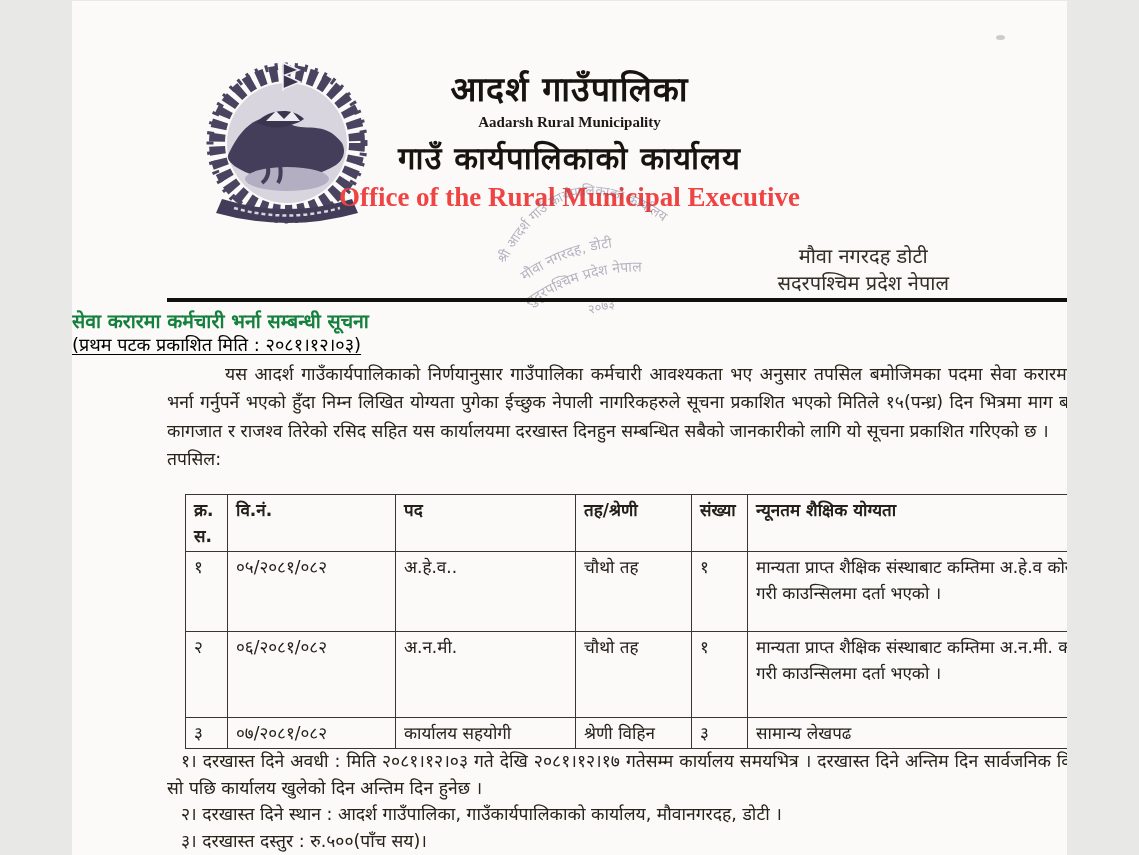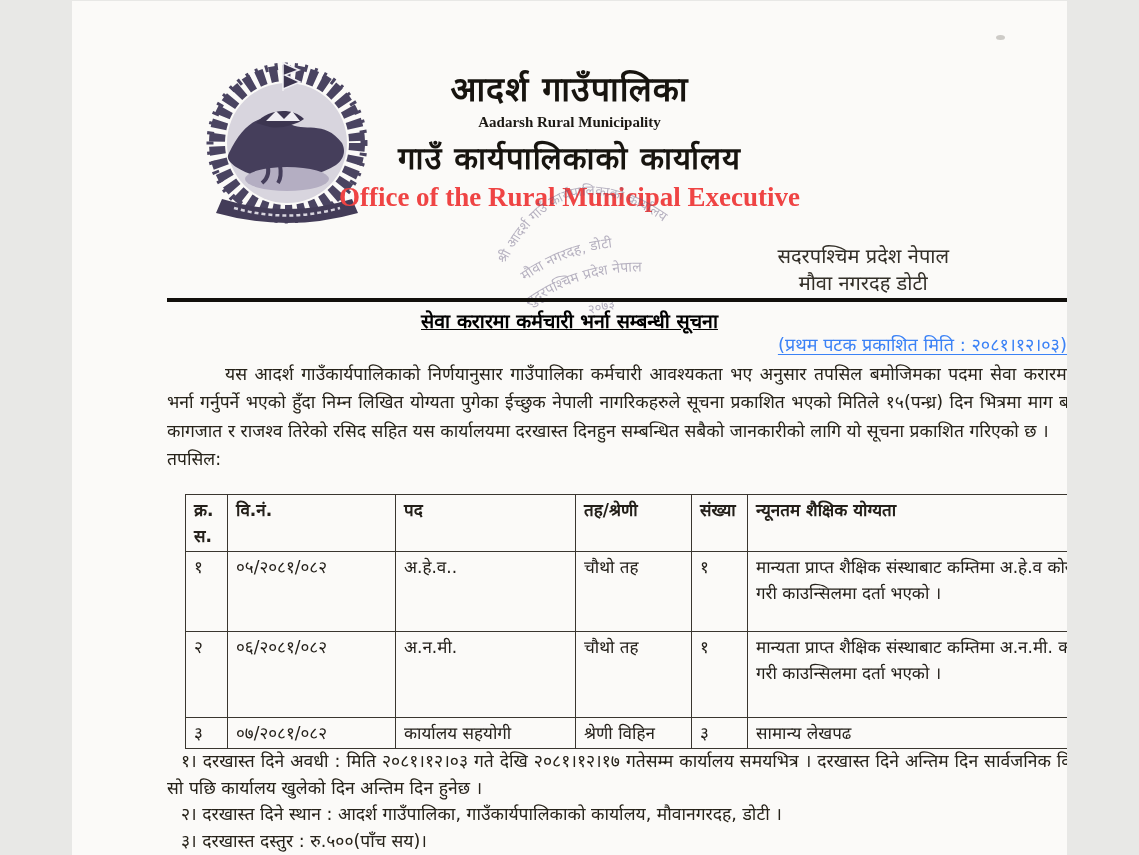--- a/index.html
+++ b/index.html
@@ -27,24 +27,24 @@
   }
   
   .stamp { position:absolute; left:398px; top:140px; width:230px; height:180px;
            opacity:.8; pointer-events:none; }
   
   .refs { position:absolute; left:108px; top:234px; font-size:20px; line-height:33px; color:#332f28; }
   .address { position:absolute; right:118px; top:242px; font-size:20px; line-height:27px;
              text-align:center; color:#332f28; }
   .rule { position:absolute; left:95px; top:297px; width:981px; height:4px; background:#12100c; }
   
-  .notice-title { position:absolute; left:0; right:0; top:306px; text-align:center;
-                  font-size:19.5px; font-weight:bold; color:#000000;text-decoration:underline; }
-  .notice-subtitle { position:absolute; left:0; right:0; top:331px; text-align:right;
-                     font-size:18px; color:#3b82f6; }
+  .notice-title { position:absolute; left:0; right:0; top:306px; text-align:left;
+                  font-size:19.5px; font-weight:bold; color:#15803d; }
+  .notice-subtitle { position:absolute; left:0; right:0; top:331px; text-align:left;
+                     font-size:18px; color:#000000; }
   .notice-subtitle span { text-decoration:underline; text-underline-offset:3px; }
   
   .body-block { position:absolute; left:95px; top:359px; width:963px;
                 font-size:17.5px; line-height:28.3px; color:#262219; }
   .body-block p { text-align:justify; text-indent:58px; }
   .tapsil { margin-top:0; }
   
   table.vacancy { position:absolute; left:113px; top:493px; width:957px;
                   border-collapse:collapse; table-layout:fixed;
                   font-size:17px; color:#24201a; }
@@ -116,22 +116,22 @@
       </text>
       <text font-size="14">
         <textPath href="#arcLow" startOffset="2%">सुदूरपश्चिम प्रदेश नेपाल</textPath>
       </text>
       <text x="115" y="172" font-size="13" text-anchor="middle">२०७३</text>
     </g>
   </svg>
 
 
   <div class="address">
+    <div>मौवा नगरदह डोटी</div>
     <div>सदरपश्चिम प्रदेश नेपाल</div>
-    <div>मौवा नगरदह डोटी</div>
   </div>
 
   <div class="rule"></div>
 
   <div class="notice-title">सेवा करारमा कर्मचारी भर्ना सम्बन्धी सूचना</div>
   <div class="notice-subtitle">
     <span>(प्रथम पटक प्रकाशित मिति : २०८१।१२।०३)</span>
   </div>
 
   <div class="body-block">

